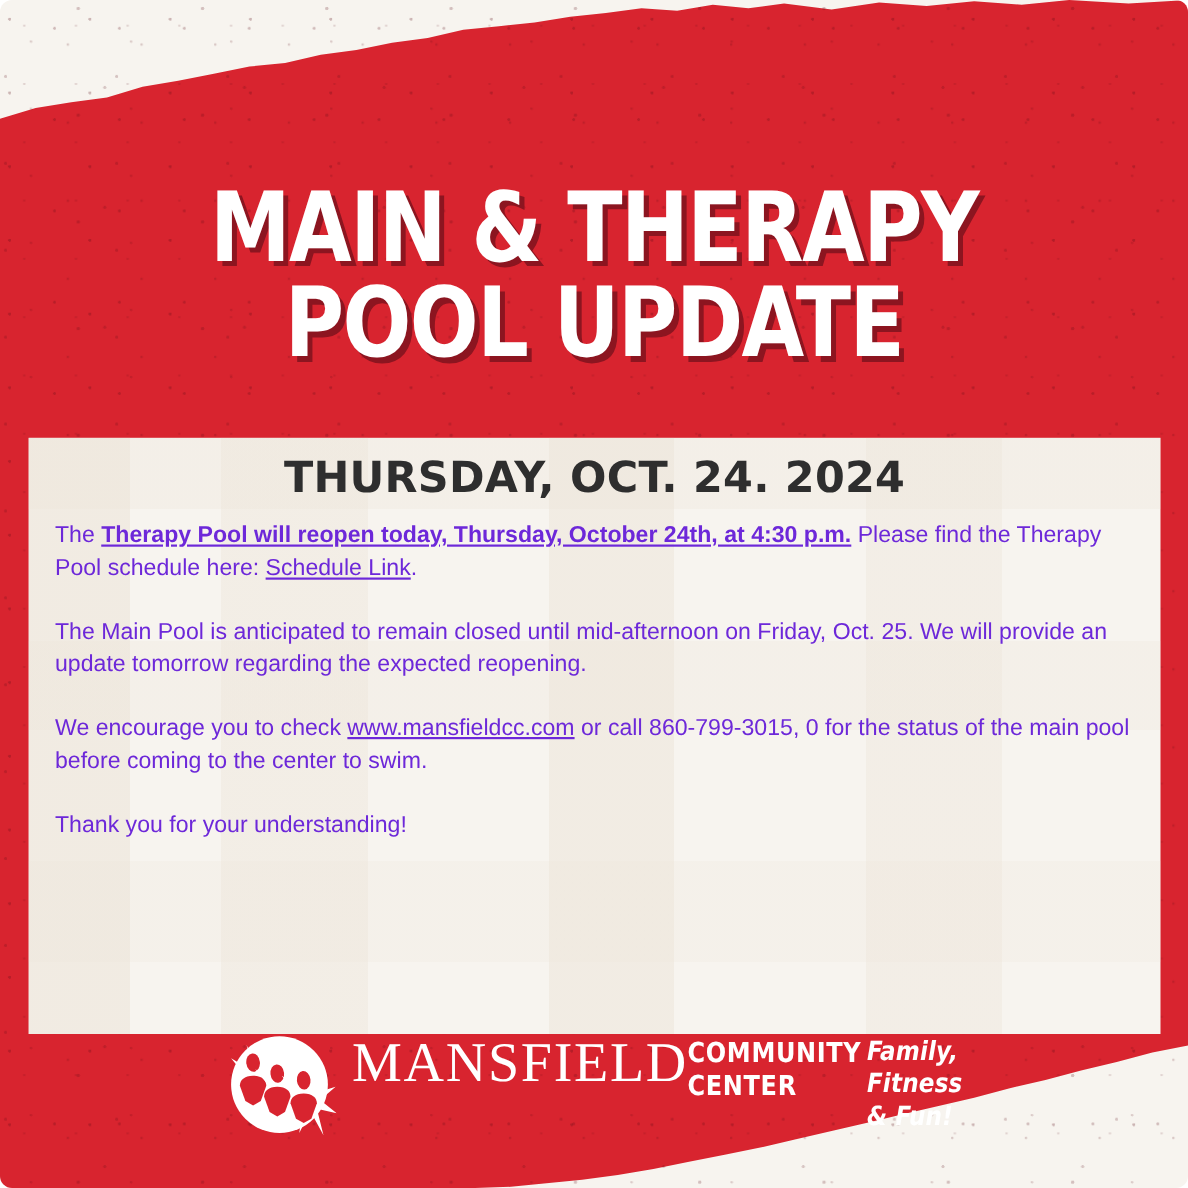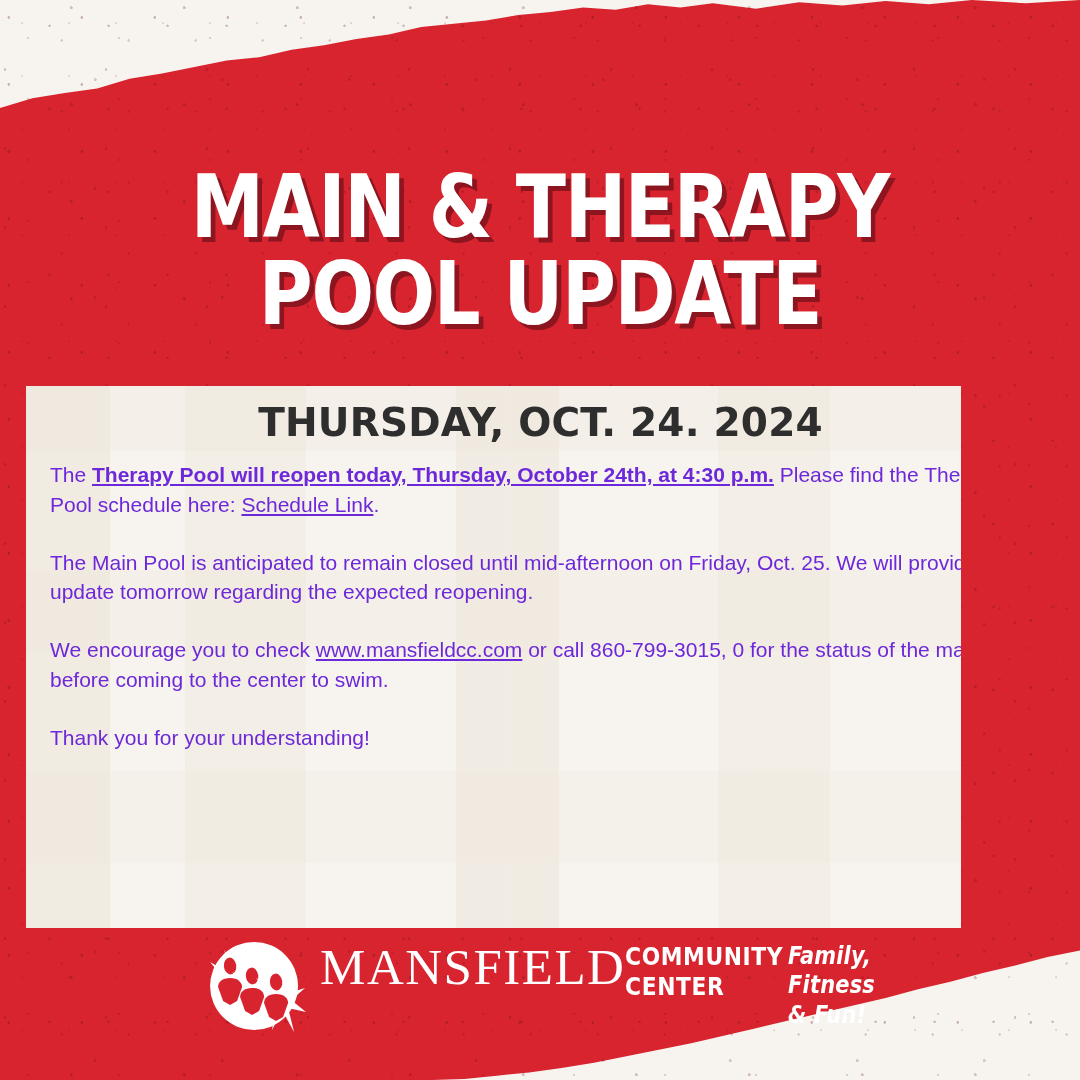--- a/index.html
+++ b/index.html
@@ -11,20 +11,21 @@
     font-family: "Liberation Sans", sans-serif;
   }
 
   
   #poster {
     position: relative;
     width: 1080px;
     height: 1080px;
     overflow: hidden;
     background: #F7F4EF;
+    border-radius: 11px;
   }
 
   
   .red-bg {
     position: absolute;
     inset: 0;
     background: #D8242F;
     
     -webkit-clip-path: polygon(
       0% 10.0%, 3% 9.1%, 6% 8.6%, 9% 8.2%, 12% 7.3%, 15% 6.8%,
@@ -85,22 +86,22 @@
     text-shadow: 5px 5px 0 #8C1520;
     transform: scaleX(0.93);
     transform-origin: 50% 0;
     white-space: pre-line;
   }
 
   
   .card {
     position: absolute;
     left: 26px;
-    top: 386px;
-    width: 935px;
+    top: 398px;
+    width: 1029px;
     height: 542px;
     background: #F7F4EF;
     overflow: hidden;
   }
   .card-watermark {
     position: absolute;
     inset: 0;
     pointer-events: none;
     background-image:
       linear-gradient(90deg,

